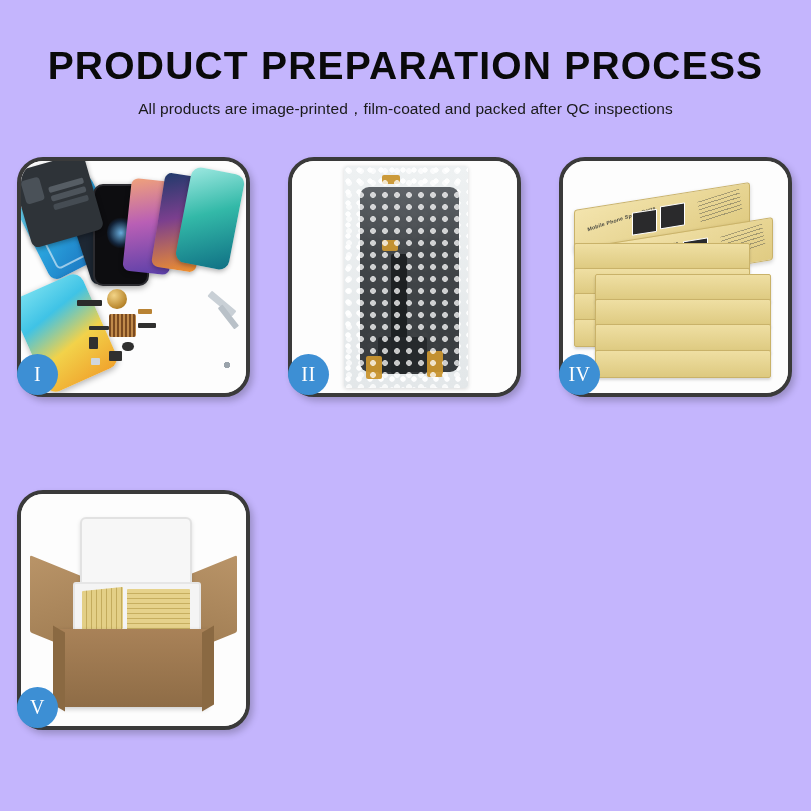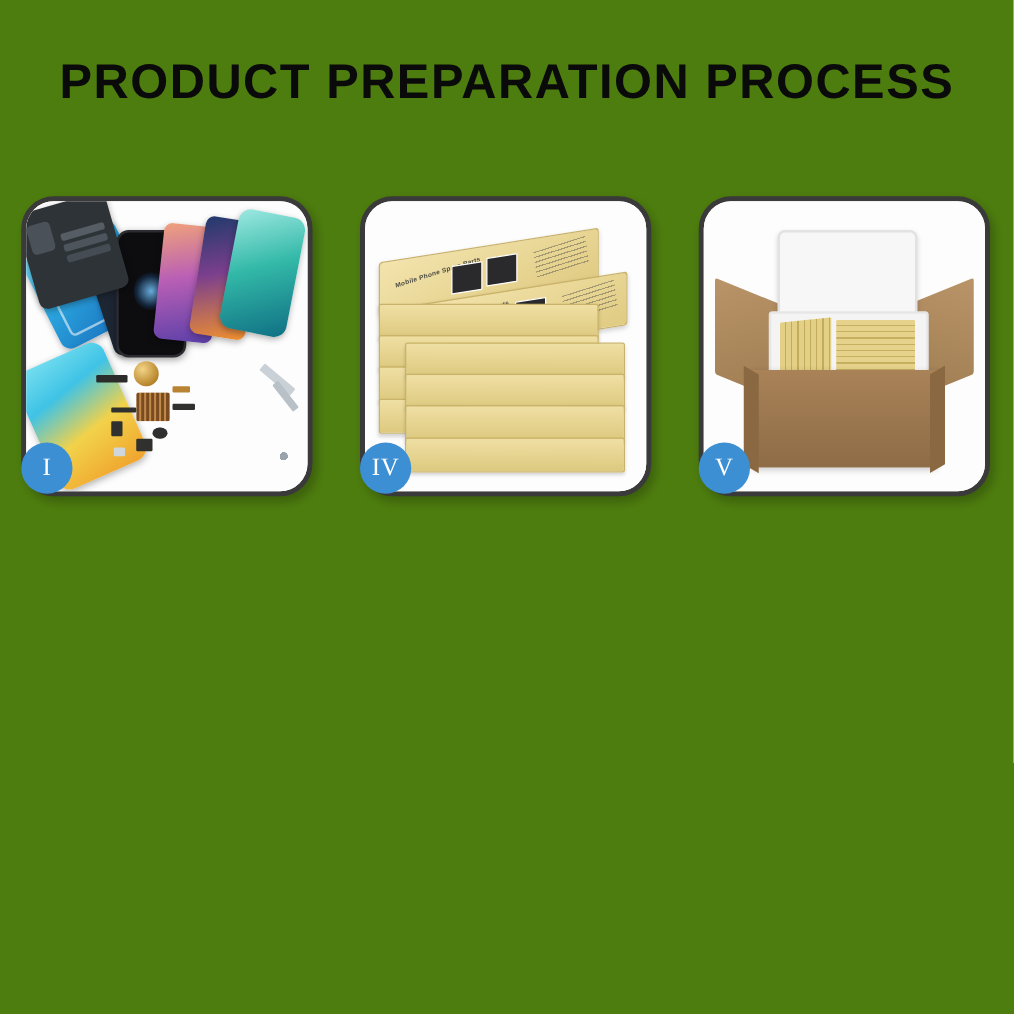--- a/index.html
+++ b/index.html
@@ -1,18 +1,18 @@
 <!DOCTYPE html>
 <html><head>
 <meta charset="utf-8">
 <style>
   html,body{margin:0;padding:0;background:#ffffff;}
   body{width:811px;height:811px;font-family:"Liberation Sans",sans-serif;overflow:hidden;}
 
-  .page{width:811px;height:811px;position:relative;background:#4d7c0f;}
+  .page{width:811px;height:811px;position:relative;background:#c4b5fd;}
 
   
   .header{text-align:center;padding-top:46px;}
   .title{
     font-size:39px;font-weight:700;color:#0a0a0a;letter-spacing:1.2px;
     line-height:1;white-space:nowrap;font-family:"Liberation Sans",sans-serif;
   }
   .subtitle{
     margin-top:14px;font-size:15.5px;color:#1a1a1a;font-weight:400;
     letter-spacing:.1px;white-space:nowrap;
@@ -192,20 +192,21 @@
   .tp1{left:21%;top:44%;width:9%;height:9%;transform:skewY(14deg);}
   .tp2{left:21%;top:74%;width:9%;height:8%;transform:skewY(14deg);}
 </style>
 </head>
 <body>
 
 <div class="page">
 
   <div class="header">
     <div class="title">PRODUCT PREPARATION PROCESS</div>
+    <div class="subtitle">All products are image-printed，film-coated and packed after QC inspections</div>
   </div>
 
   <div class="grid">
 
     <div class="panel">
       <div class="panel-clip">
         <div class="p1">
           <div class="ph ph-film"></div>
           <div class="ph ph-dark"></div>
           <div class="ph ph-glass"></div>
@@ -225,20 +226,34 @@
           <div class="flx f6"></div>
           <div class="flx f7"></div>
           <div class="tweez"></div>
           <div class="tweez2"></div>
           <div class="screwx"></div>
         </div>
       </div>
       <div class="badge">I</div>
     </div>
 
+    <div class="panel">
+      <div class="panel-clip">
+        <div class="bw"></div>
+        <div class="scr"></div>
+        <div class="cable"></div>
+        <div class="cable2"></div>
+        <div class="tapeY ty1"></div>
+        <div class="tapeY ty2"></div>
+        <div class="tapeY ty3"></div>
+        <div class="tapeY ty4"></div>
+        <div class="bwOver"></div>
+      </div>
+      <div class="badge">II</div>
+    </div>
 
 
     <div class="panel">
       <div class="panel-clip">
         <div class="stk">
           <div class="lidTop" style="left:0;top:6%;">
             <div class="lbl">Mobile Phone Spare Parts</div>
             <div class="win w1"></div>
             <div class="win w2"></div>
             <div class="spec"></div>

